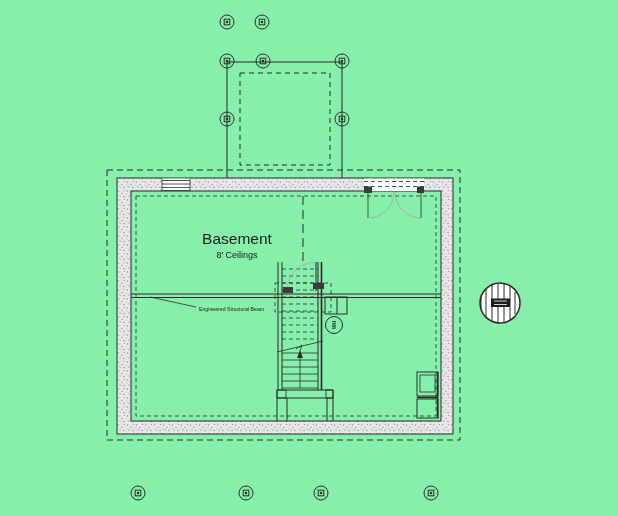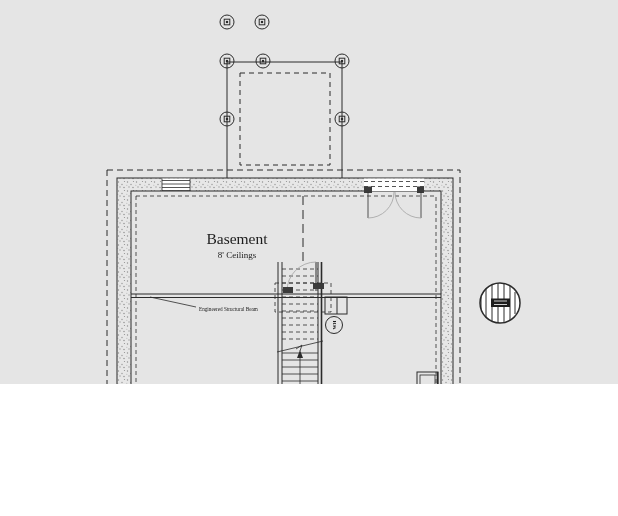--- a/index.html
+++ b/index.html
@@ -1,18 +1,18 @@
 <!DOCTYPE html>
 <html><head>
 <meta charset="utf-8">
 <style>
   html,body{margin:0;padding:0;background:#ffffff;}
   .canvas{
-    position:relative;width:618px;height:384px;background:#e5e5e5;overflow:hidden;
-    font-family:Liberation Serif, serif;
+    position:relative;width:618px;height:516px;background:#86efac;overflow:hidden;
+    font-family:Liberation Sans, sans-serif;
   }
   svg{position:absolute;left:0;top:0;}
   .ln{stroke:#2b2b2b;fill:none;stroke-width:1;}
   .thin{stroke-width:.8;}
   .thick{stroke-width:1.6;}
   .dash{stroke-dasharray:6 4;stroke-width:1;}
   .dash2{stroke-dasharray:4 3;stroke-width:.8;}
   .arc{stroke:#a9a9a9;fill:none;stroke-width:.9;}
   text{fill:#1c1c1c;}
 </style>

